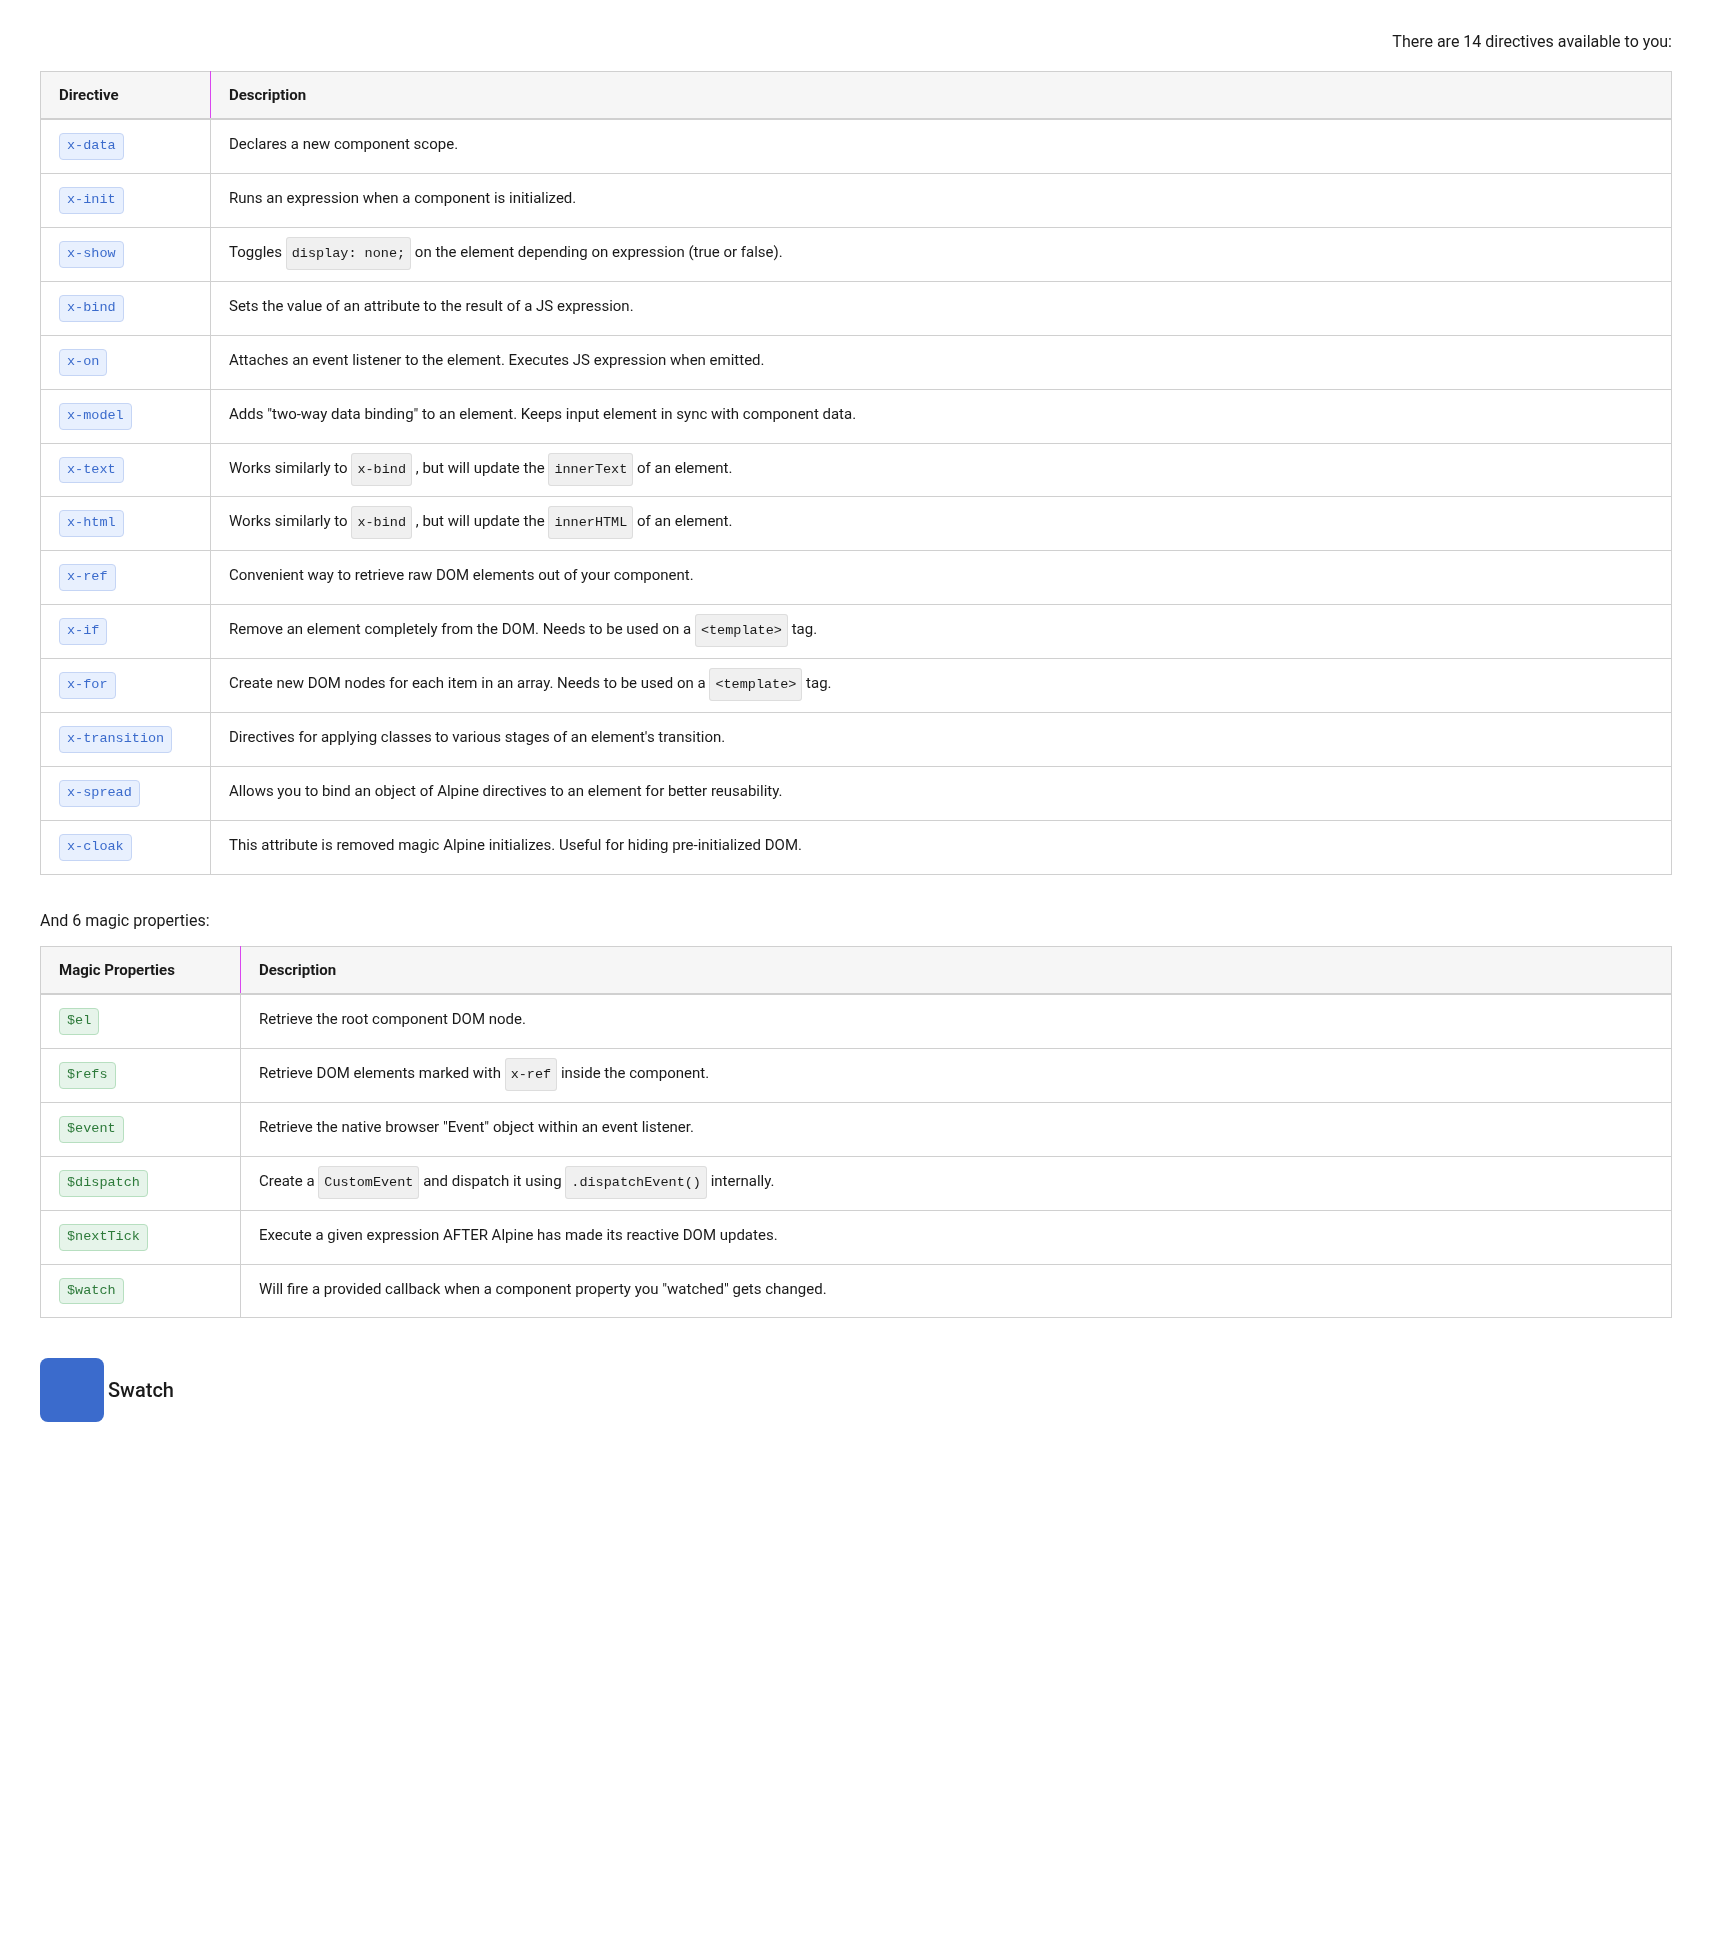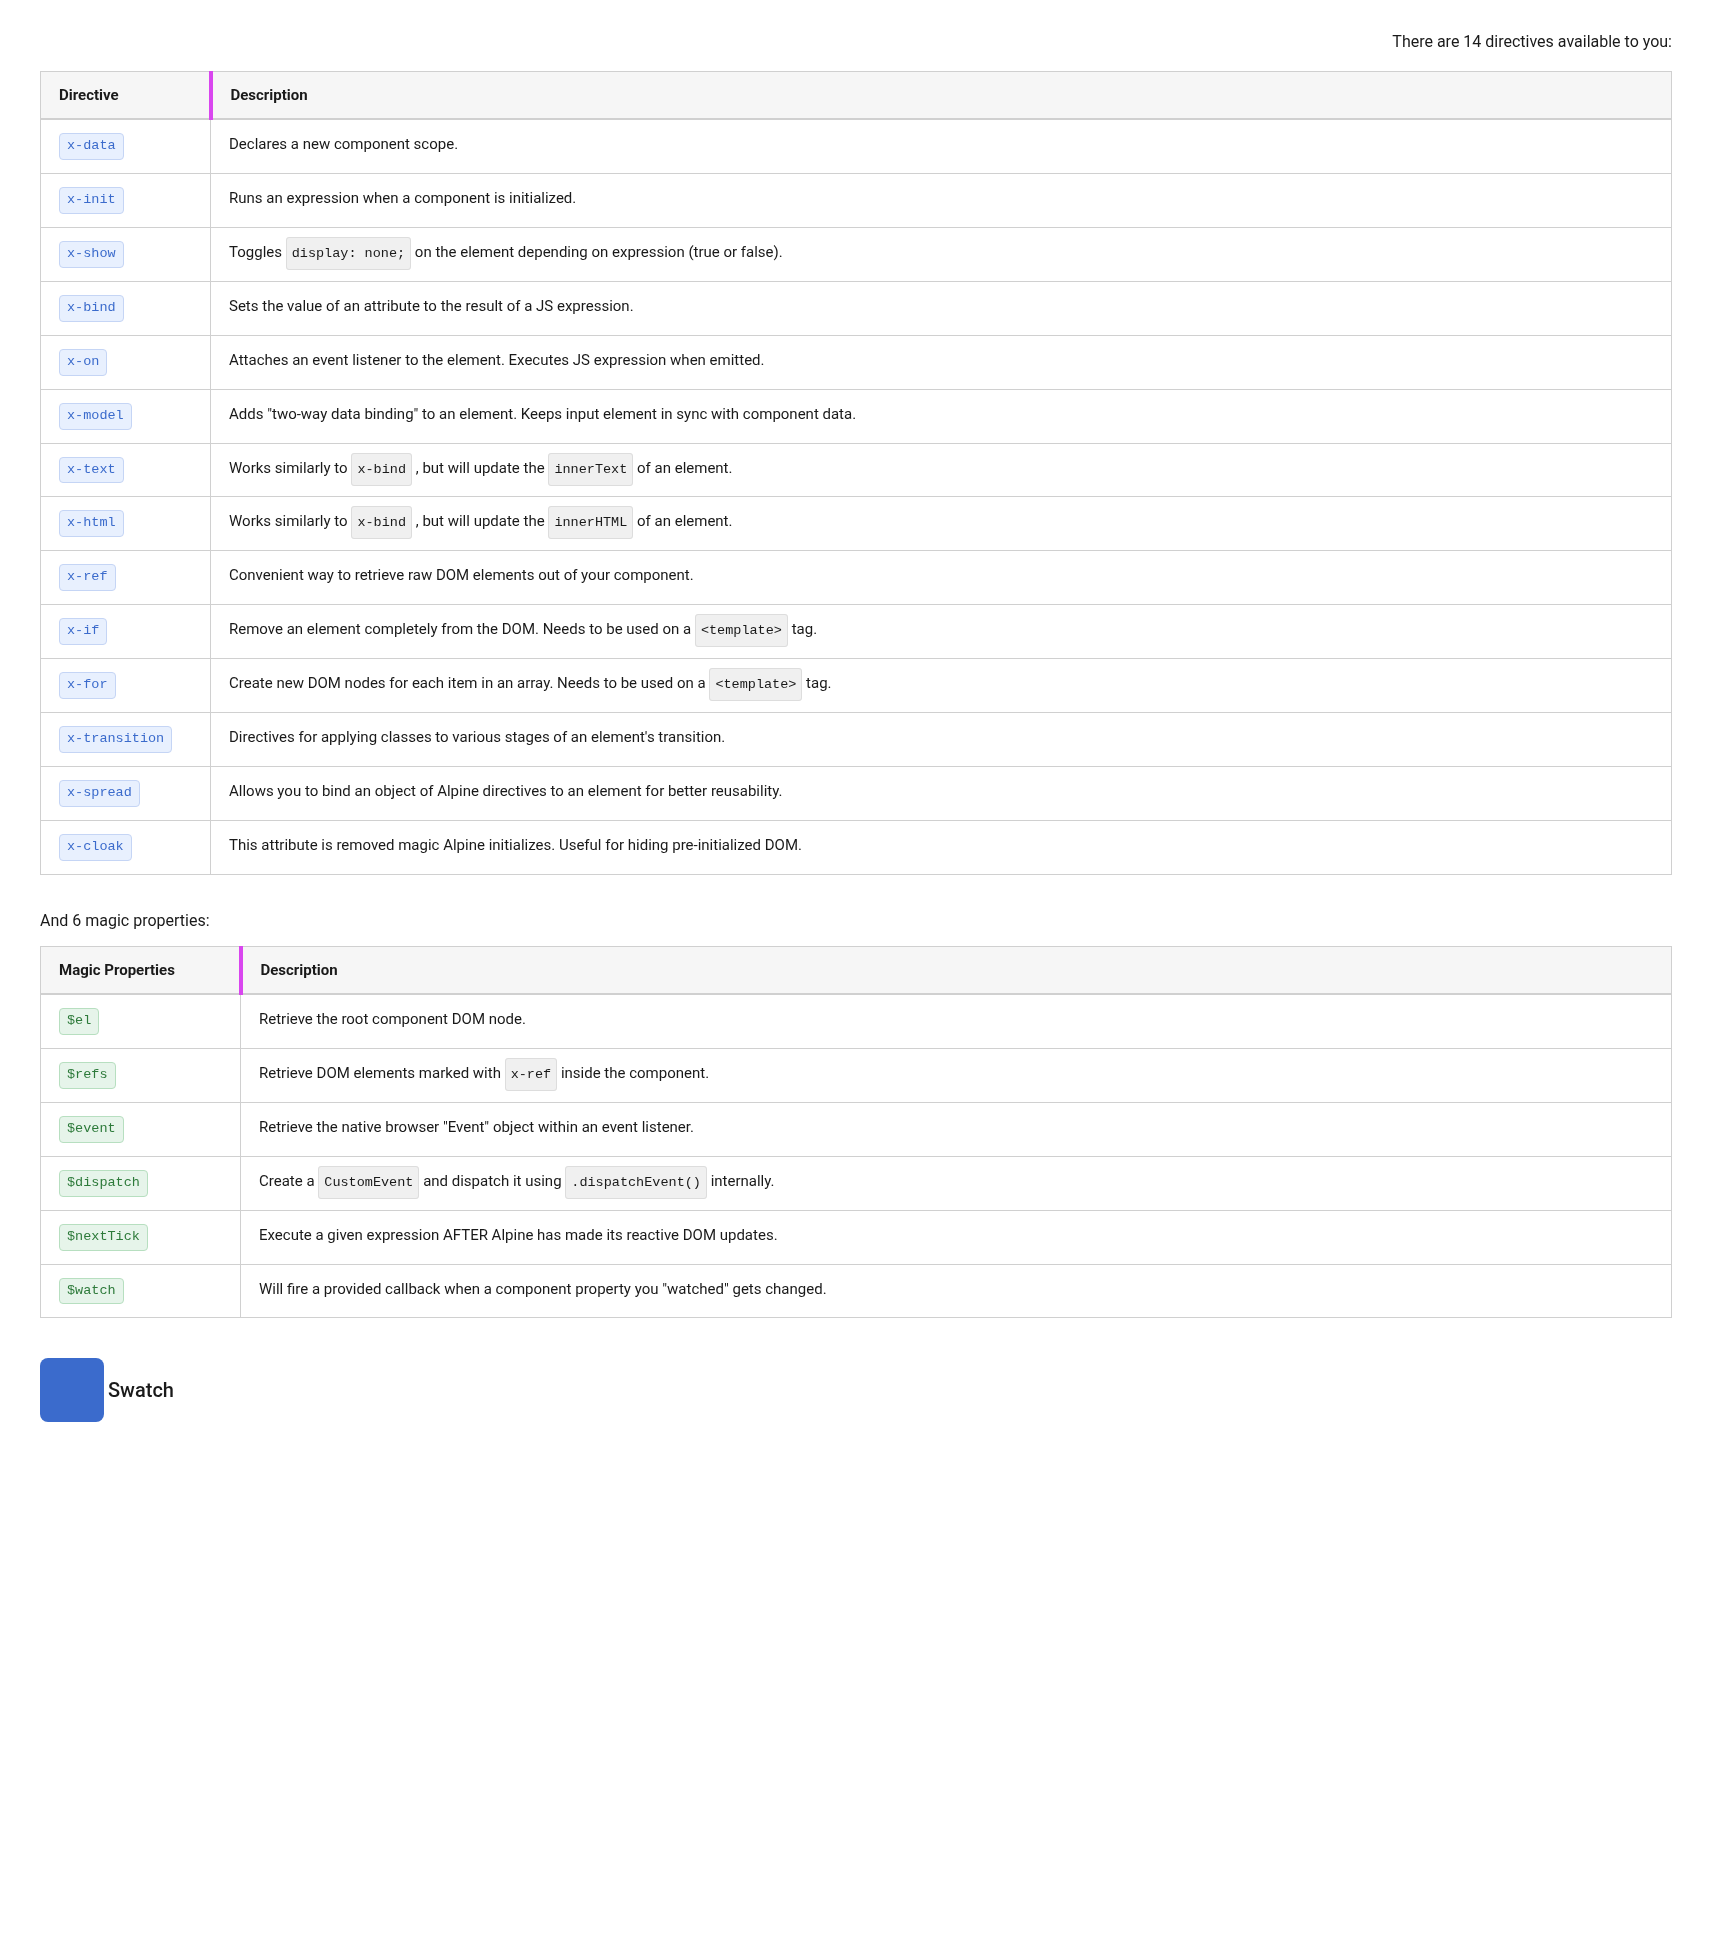--- a/index.html
+++ b/index.html
@@ -31,21 +31,21 @@
     }
     thead tr {
       background: #f6f6f6;
     }
     thead th {
       padding: 14px 18px;
       text-align: left;
       font-weight: 700;
       font-size: 15px;
       border-bottom: 2px solid #d0d0d0;
-      border-right: 4px solid #d946ef;
+      border-right: 1px solid #d946ef;
     }
     thead th:last-child { border-right: none; }
     tbody tr {
       border-bottom: 1px solid #d0d0d0;
     }
     tbody tr:last-child { border-bottom: none; }
     tbody td {
       padding: 13px 18px;
       vertical-align: top;
       border-right: 1px solid #d0d0d0;

